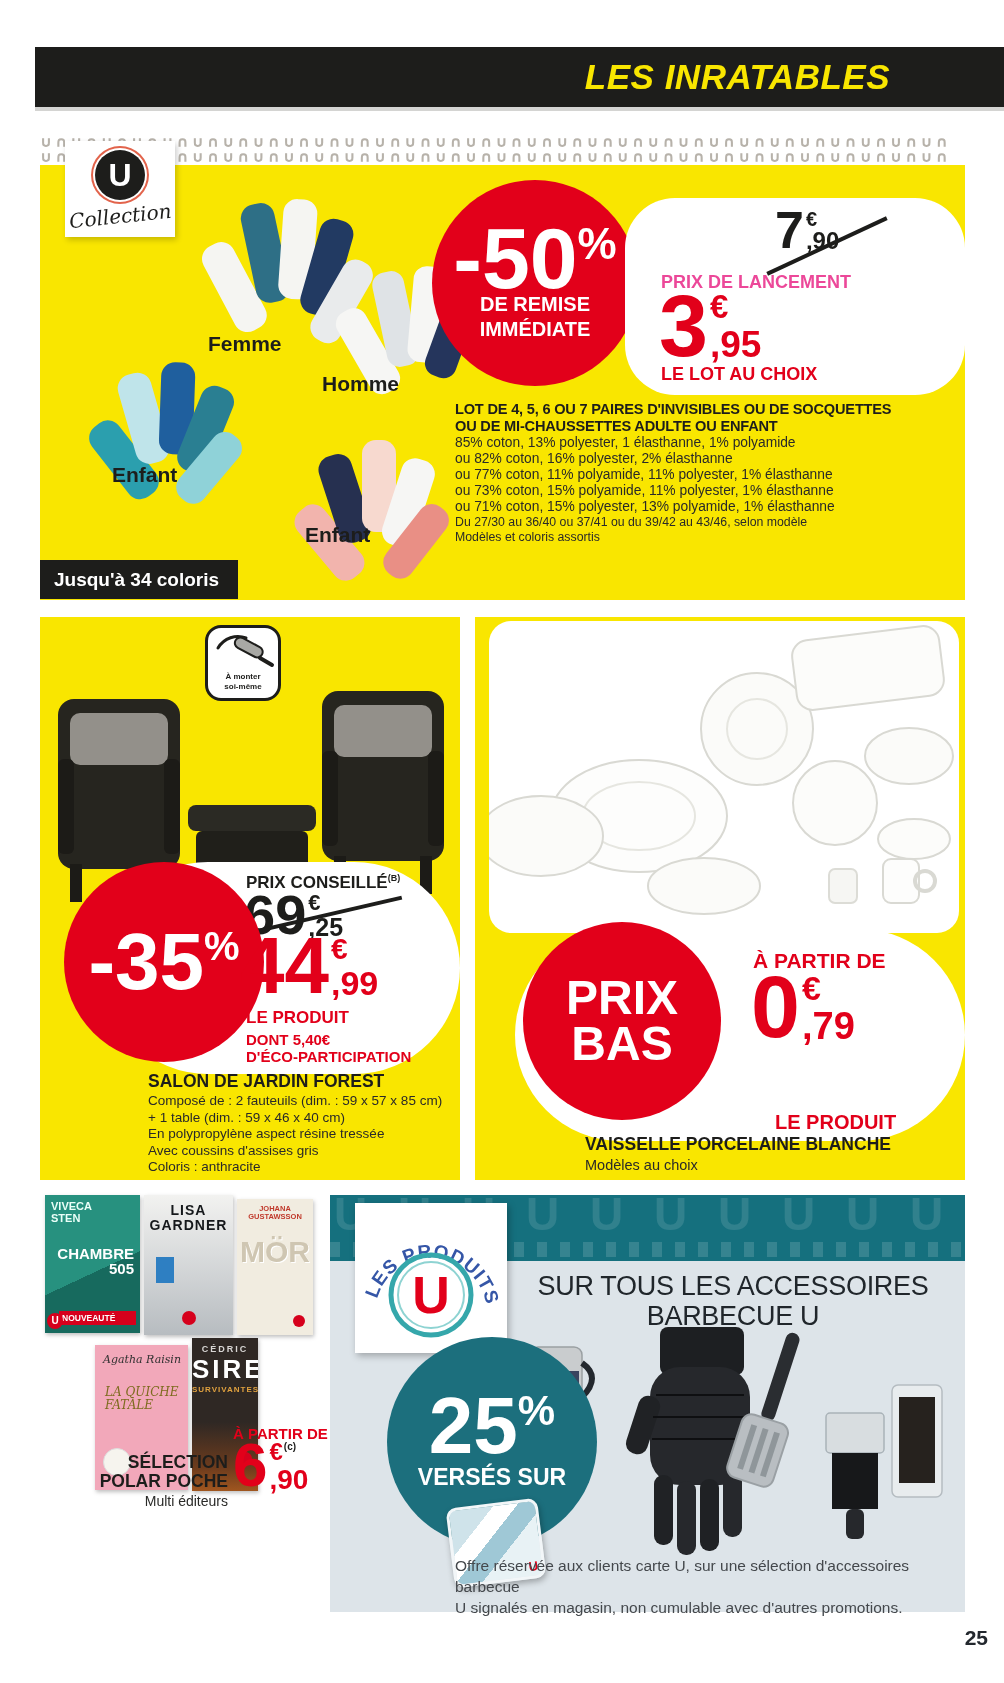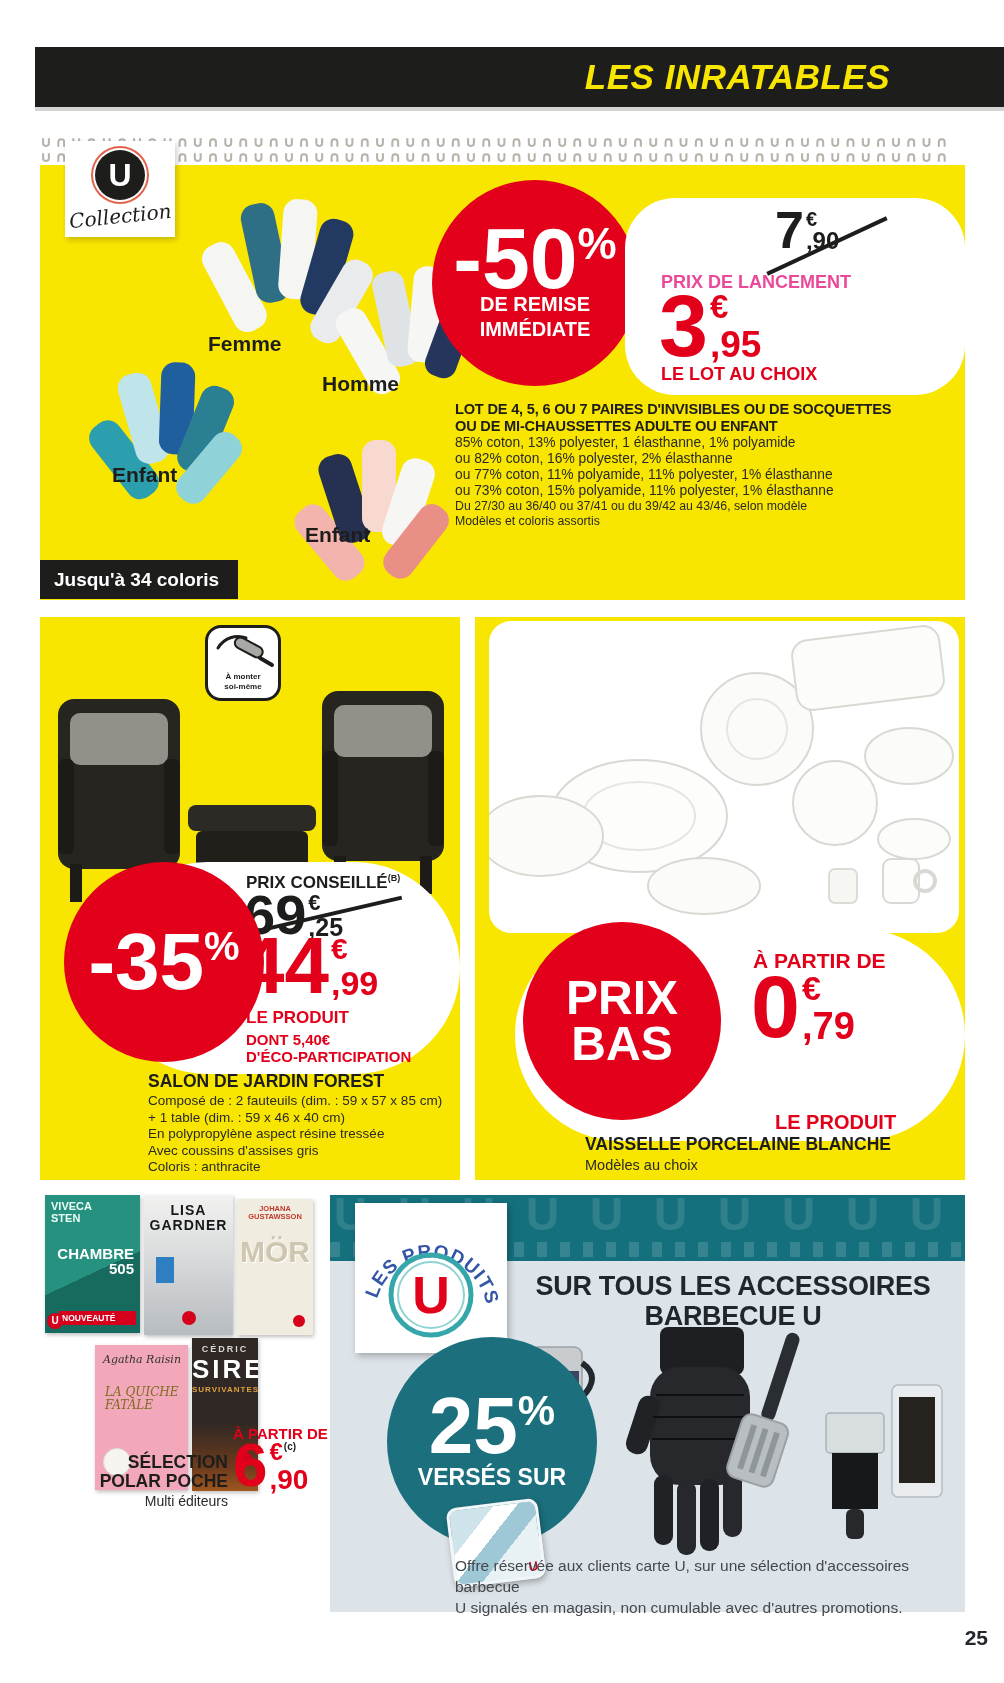--- a/index.html
+++ b/index.html
@@ -122,21 +122,21 @@
   
   .bbq{left:330px;top:1195px;width:635px;height:417px;}
   .strip{left:0;top:0;width:635px;height:66px;background:#15707e;overflow:hidden;}
   .strip .us{position:absolute;left:4px;top:-8px;font-size:46px;font-weight:bold;letter-spacing:9px;
              color:rgba(255,255,255,.12);white-space:nowrap;}
   .strip .bars{position:absolute;left:0;bottom:4px;width:100%;height:15px;
     background:repeating-linear-gradient(90deg,rgba(255,255,255,.14) 0 10px,transparent 10px 23px);}
   .lightbg{left:0;top:66px;width:635px;height:351px;background:#dde4e9;}
   .logocard{left:25px;top:8px;width:152px;height:150px;background:#fff;box-shadow:2px 3px 7px rgba(0,0,0,.28);}
   .heads{left:178px;top:76px;width:450px;text-align:center;color:#20262b;}
-  .heads .h{font-size:27px;font-weight:700;line-height:30px;letter-spacing:-.3px;}
+  .heads .h{font-size:27px;font-weight:400;line-height:30px;letter-spacing:-.3px;}
   .circ25{left:57px;top:142px;width:210px;height:210px;background:#1c6f7d;}
   .circ25 .bigrow{display:flex;align-items:flex-start;line-height:.8;}
   .circ25 .big{font-size:80px;font-weight:bold;}
   .circ25 .pct{font-size:42px;font-weight:bold;}
   .circ25 .sub{font-size:23px;font-weight:bold;margin-top:6px;}
   .carte{left:120px;top:308px;width:86px;height:74px;border-radius:10px;transform:rotate(-7deg);
          background:linear-gradient(135deg,#cfe3ea 0 28%,#ffffff 28% 44%,#9fc8d6 44% 62%,#e8f2f5 62%);
          border:3px solid #f2f6f8;box-shadow:1px 3px 6px rgba(0,0,0,.3);}
   .carte .u{position:absolute;right:4px;bottom:2px;color:#e2001a;font-weight:bold;font-size:13px;}
   .bfoot{left:125px;top:360px;width:495px;font-size:15.5px;line-height:21px;color:#44484c;}
@@ -224,20 +224,21 @@
       <div class="abs unitlab" style="left:36px;top:166px">LE LOT AU CHOIX</div>
     </div>
 
     <div class="abs sockdesc">
       <div class="t">LOT DE 4, 5, 6 OU 7 PAIRES D'INVISIBLES OU DE SOCQUETTES</div>
       <div class="t">OU DE MI-CHAUSSETTES ADULTE OU ENFANT</div>
       <div class="l">85% coton, 13% polyester, 1 élasthanne, 1% polyamide</div>
       <div class="l">ou 82% coton, 16% polyester, 2% élasthanne</div>
       <div class="l">ou 77% coton, 11% polyamide, 11% polyester, 1% élasthanne</div>
       <div class="l">ou 73% coton, 15% polyamide, 11% polyester, 1% élasthanne</div>
+      <div class="l">ou 71% coton, 15% polyester, 13% polyamide, 1% élasthanne</div>
       <div class="s">Du 27/30 au 36/40 ou 37/41 ou du 39/42 au 43/46, selon modèle</div>
       <div class="s">Modèles et coloris assortis</div>
     </div>
 
     <div class="abs badge34">Jusqu'à 34 coloris</div>
   </section>
 
   <section class="abs garden">
     <svg class="abs" style="left:0;top:12px" width="420" height="360" viewBox="0 0 420 360">
       <g>

